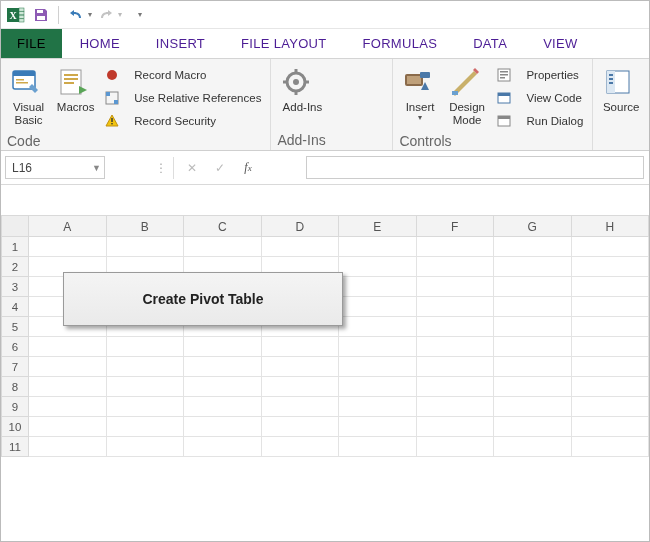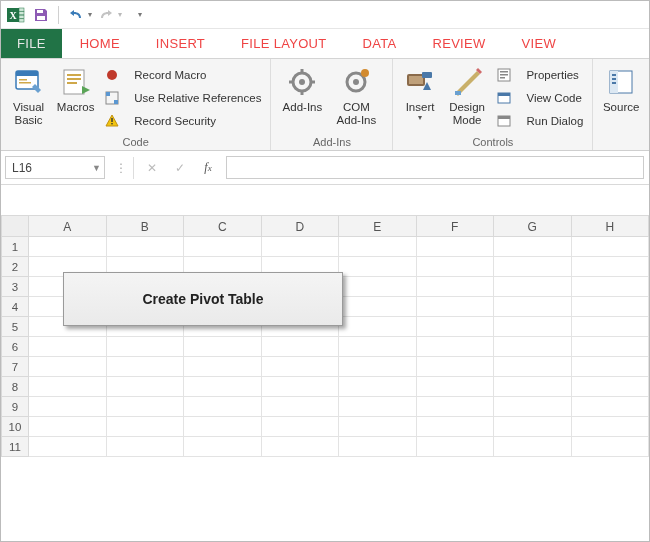--- a/index.html
+++ b/index.html
@@ -38,61 +38,61 @@
     display: flex;
     align-items: stretch;
     height: 30px;
     background: #fff;
     border-bottom: 1px solid #d4d4d4;
   }
   .tab {
     padding: 0 18px;
     display:flex;align-items:center;
     font-size: 13px;
-    color: #ef4444;
+    color: #4c1d95;
     letter-spacing: .3px;
     cursor: pointer;
   }
   .tab.file {
     background: #217346;
-    color: #e5e5e5;
+    color: #000000;
     font-weight: 400;
     padding: 0 16px;
   }
   
   .ribbon {
     display:flex;
     height: 92px;
     background:#f5f5f5;
     border-bottom:1px solid #cfcfcf;
   }
   .group {
     display:flex;
     flex-direction:column;
     border-right:1px solid #ddd;
     padding: 4px 6px 2px 6px;
   }
   .group-body { flex:1; display:flex; align-items:flex-start; gap:4px; }
-  .group-label { text-align:center; font-size:11px; color:#666; padding-top:2px; }
+  .group-label { text-align:left; font-size:14px; color:#666; padding-top:2px; }
   .big-btn {
-    display:flex; flex-direction:column; align-items:center; justify-content:flex-start;
+    display:flex; flex-direction:column; justify-content:flex-start;
     width: 50px; padding:2px 2px 0 2px; text-align:center; line-height:1.15;
     font-size:11.5px; color:#333; cursor:pointer;
   }
   .big-btn .ico { width:34px; height:34px; display:flex;align-items:center;justify-content:center; margin-bottom:2px;}
   .small-list { display:flex; flex-direction:column; gap:3px; padding-top:2px;}
   .small-row {
     display:flex; align-items:center; gap:14px; height:20px; padding:0 3px;
     font-size:11.5px; color:#333; cursor:pointer; white-space:nowrap;
   }
   .small-row .ico { width:16px; height:16px; display:flex;align-items:center;justify-content:center;}
   .dd-caret::after { content:"▾"; font-size:8px; color:#555; display:block; margin-top:-1px;}
   
   .fbar {
-    display:flex; align-items:stretch; height:34px; border-bottom:1px solid #d9d9d9;
+    display:flex; align-items:stretch; height:34px; border-bottom:1px solid #d9d9d9;gap:40px;
   }
   .namebox {
     width:100px; border:1px solid #ccc; margin:5px 4px; position:relative;
     display:flex; align-items:center; padding:0 6px; background:#fff; font-size:12px; color:#444;
   }
   .namebox .i{ font-style: normal;}
   .namebox .dd { position:absolute; right:3px; font-size:9px; color:#888;}
   .fx-btns { display:flex; align-items:center; gap:4px; padding:0 6px; }
   .fx-btn { width:24px; height:24px; display:flex;align-items:center;justify-content:center; color:#999; border:1px solid transparent;}
   .fx-sep { width:1px; height:22px; background:#ddd; margin:0 2px;}
@@ -169,22 +169,22 @@
   <span class="qat-caret" style="opacity:.5">▾</span>
   <div style="width:12px"></div>
   <span class="qat-caret">▾</span>
 </div>
 
 <div class="tabs">
   <div class="tab file">FILE</div>
   <div class="tab">HOME</div>
   <div class="tab">INSERT</div>
   <div class="tab">FILE LAYOUT</div>
+  <div class="tab">FORMULAS</div>
   <div class="tab">DATA</div>
-  <div class="tab">REVIEW</div>
   <div class="tab">VIEW</div>
 </div>
 
 <div class="ribbon">
 
   <div class="group" style="min-width:260px">
     <div class="group-body">
       <div class="big-btn">
         <div class="ico">
           <svg width="32" height="32" viewBox="0 0 32 32">
@@ -252,30 +252,20 @@
             <circle cx="15" cy="15" r="3" fill="#888"></circle>
             <g stroke="#888" stroke-width="3">
                 <line x1="15" y1="2" x2="15" y2="6"></line>
                 <line x1="15" y1="24" x2="15" y2="28"></line>
                 <line x1="2" y1="15" x2="6" y2="15"></line>
                 <line x1="24" y1="15" x2="28" y2="15"></line>
               </g>
           </svg>
         </div>
         <span>Add-Ins</span>
-      </div>
-      <div class="big-btn">
-        <div class="ico">
-          <svg width="30" height="30" viewBox="0 0 30 30">
-            <circle cx="15" cy="15" r="9" fill="none" stroke="#888" stroke-width="3"></circle>
-            <circle cx="15" cy="15" r="3" fill="#888"></circle>
-            <circle cx="24" cy="6" r="4" fill="#d28a2e"></circle>
-          </svg>
-        </div>
-        <span>COM Add-Ins</span>
       </div>
     </div>
     <div class="group-label">Add-Ins</div>
   </div>
 
   <div class="group" style="min-width:198px">
     <div class="group-body">
       <div class="big-btn dd-caret" style="width:46px">
         <div class="ico">
           <svg width="30" height="28" viewBox="0 0 30 28">

